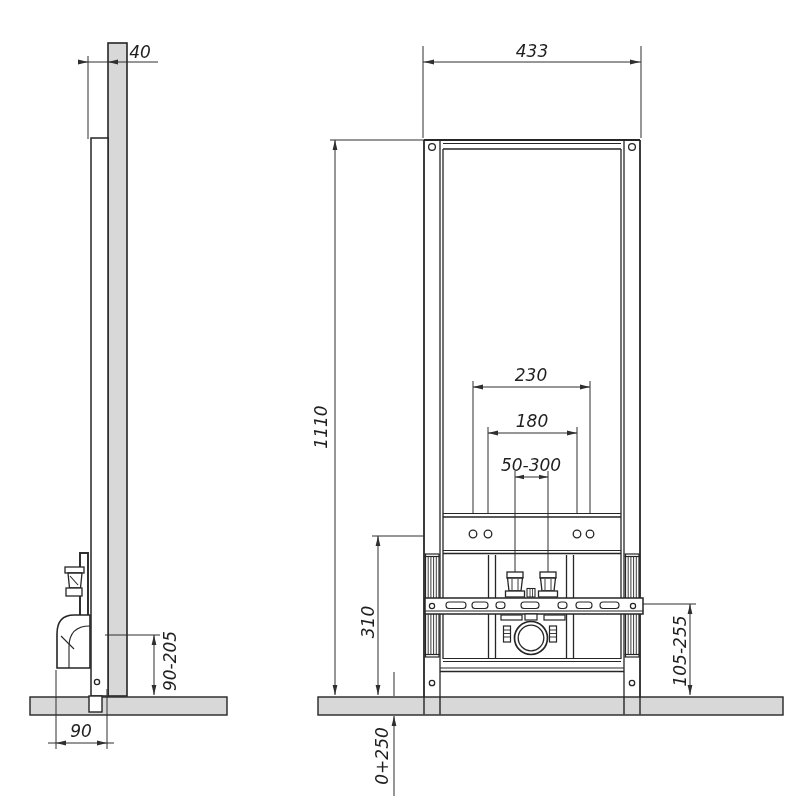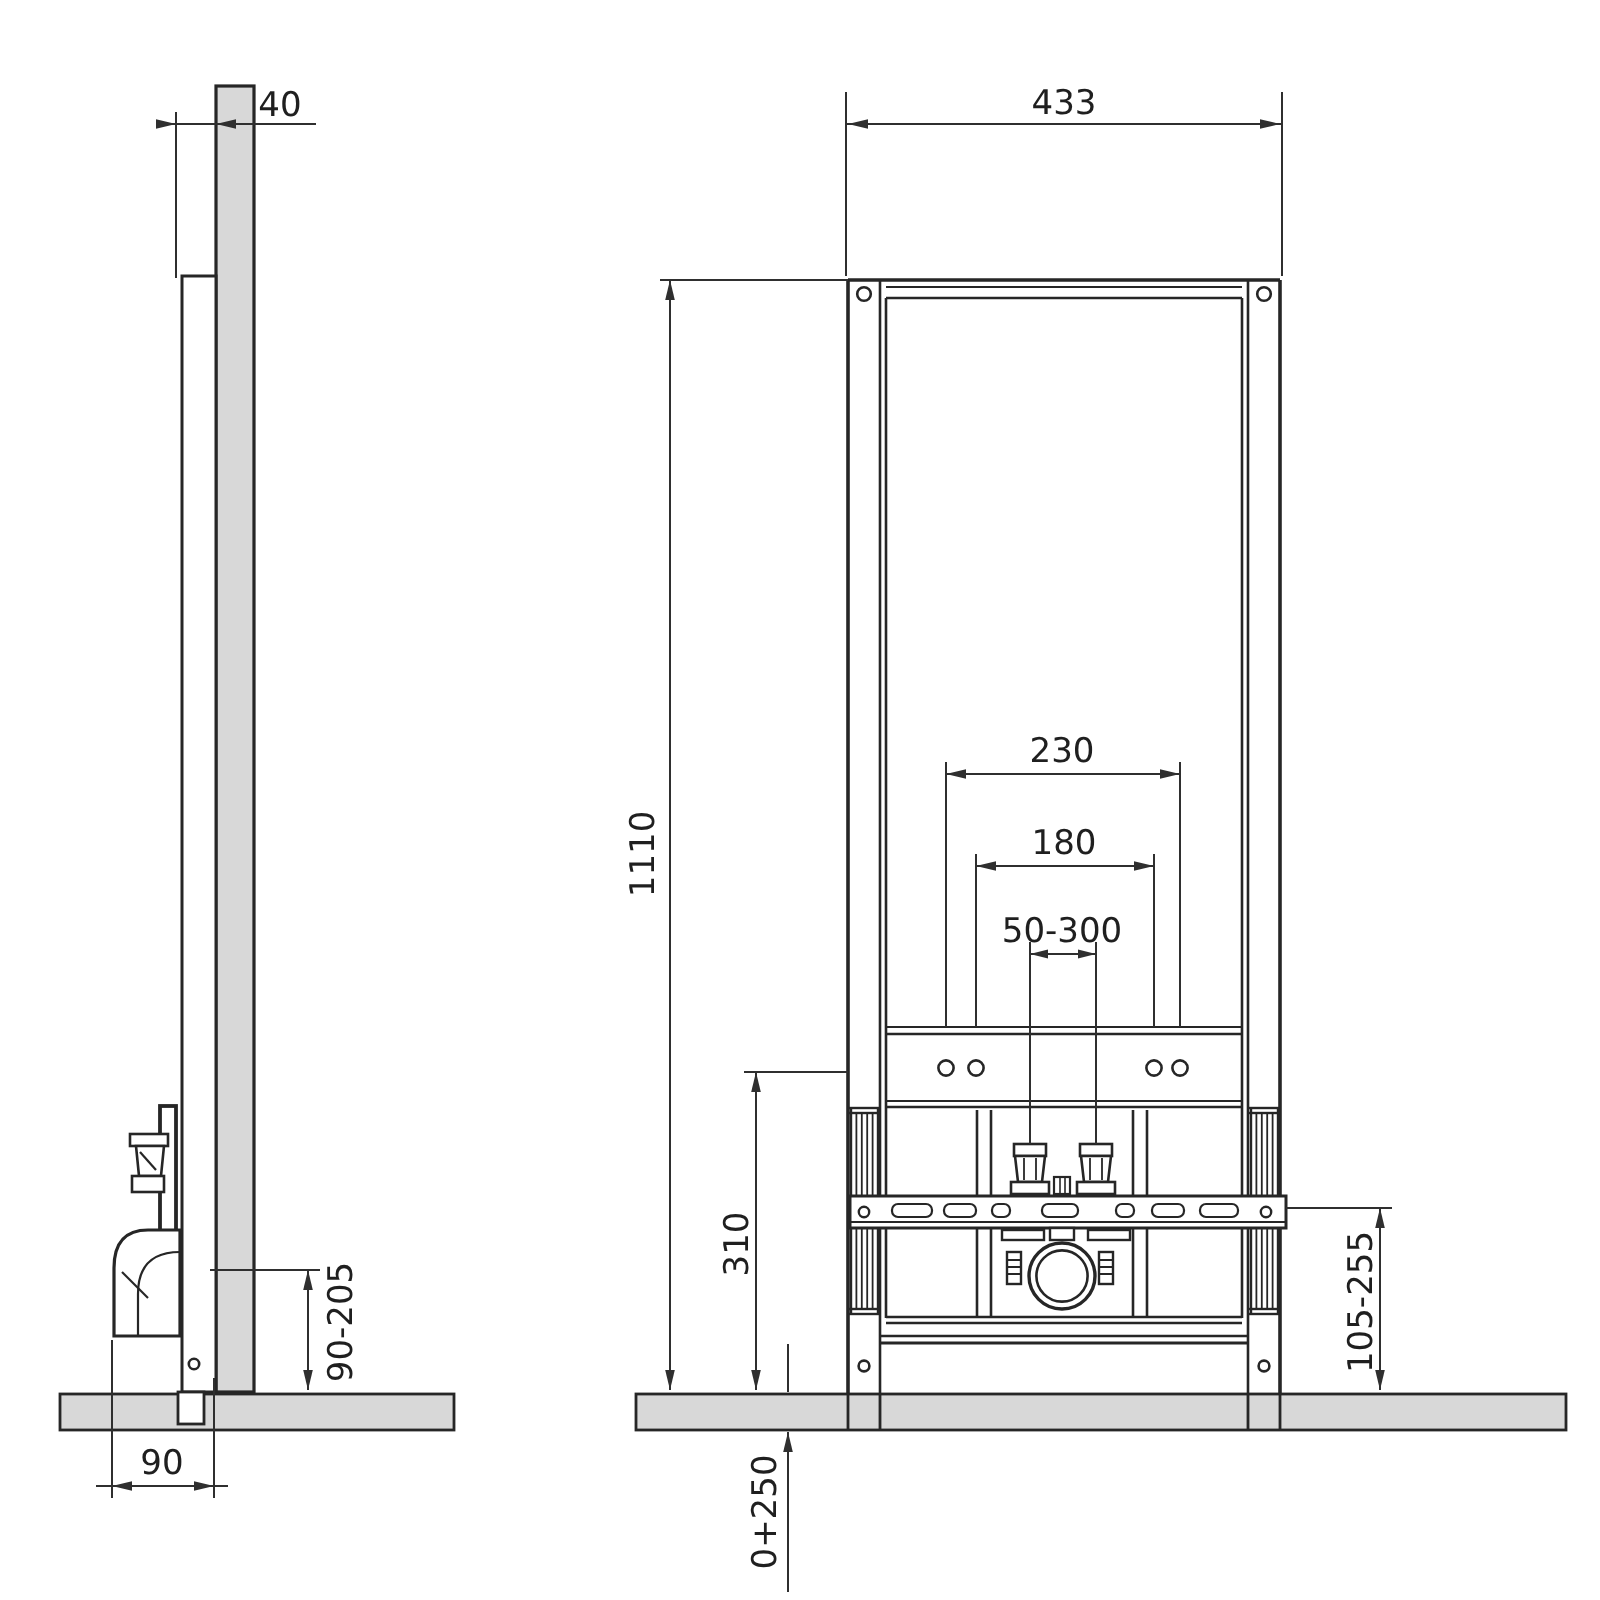--- a/index.html
+++ b/index.html
@@ -1,16 +1,16 @@
 <!DOCTYPE html>
 <html><head>
 <meta charset="utf-8">
 <style>
   html,body{margin:0;padding:0;background:#ffffff;}
-  .canvas{width:800px;height:800px;background:#ffffff;position:relative;overflow:hidden;}
+  .canvas{width:800px;height:800px;background:#ffffff;position:relative;overflow:hidden;font-style:italic;}
   svg{display:block;}
   text{font-family:"DejaVu Sans","Liberation Sans",sans-serif;font-size:17px;fill:#1f1f1f;}
 </style>
 </head>
 <body>
 
 <div class="canvas">
 <svg width="800" height="800" viewBox="0 0 800 800">
 
   <g stroke="#262626" fill="none">

